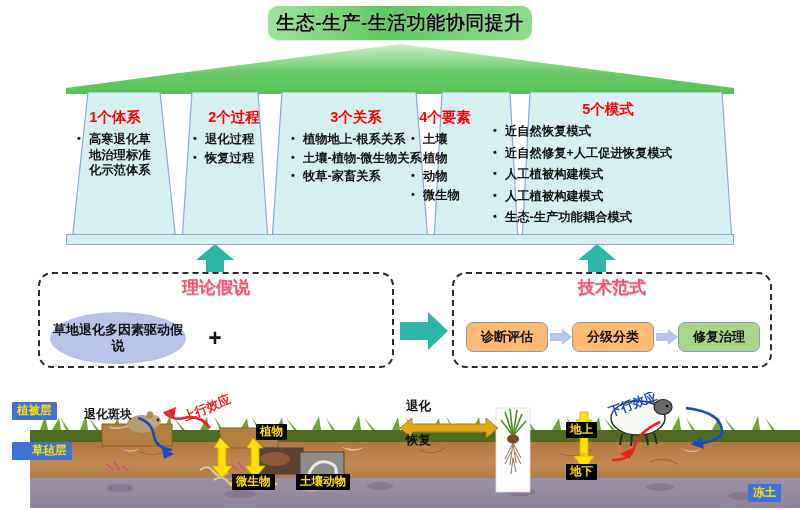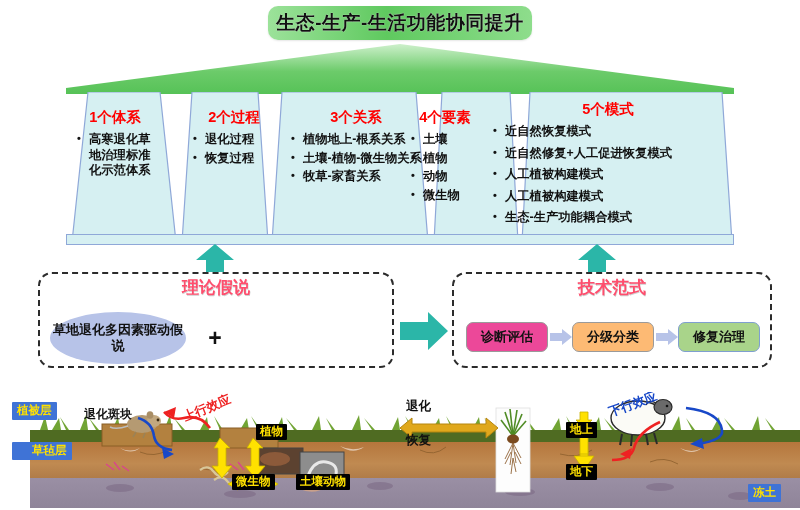--- a/index.html
+++ b/index.html
@@ -82,21 +82,21 @@
   .plus{
     position:absolute;left:198px;top:325px;width:34px;text-align:center;
     font-size:23px;font-weight:bold;color:#111;
   }
 
   .tbox{
     position:absolute;border-radius:7px;box-sizing:border-box;
     display:flex;align-items:center;justify-content:center;
     font-size:13px;font-weight:bold;color:#111;height:30px;
   }
-  .tb1{left:466px;top:322px;width:82px;background:#ec4899;border:1px solid #9a9a9a;font-family:Liberation Mono, monospace;}
+  .tb1{left:466px;top:322px;width:82px;background:#fdba74;border:1px solid #9a9a9a;font-family:Liberation Mono, monospace;}
   .tb2{left:572px;top:322px;width:82px;background:#fdba74;border:1px solid #9a9a9a;}
   .tb3{left:678px;top:322px;width:82px;background:#a9d48a;border:1px solid #7f9fd0;}
 
   
   .scene{
     position:absolute;left:0;top:392px;width:800px;height:118px;
     overflow:hidden;
   }
   .lbl{
     position:absolute;display:flex;align-items:center;justify-content:center;

